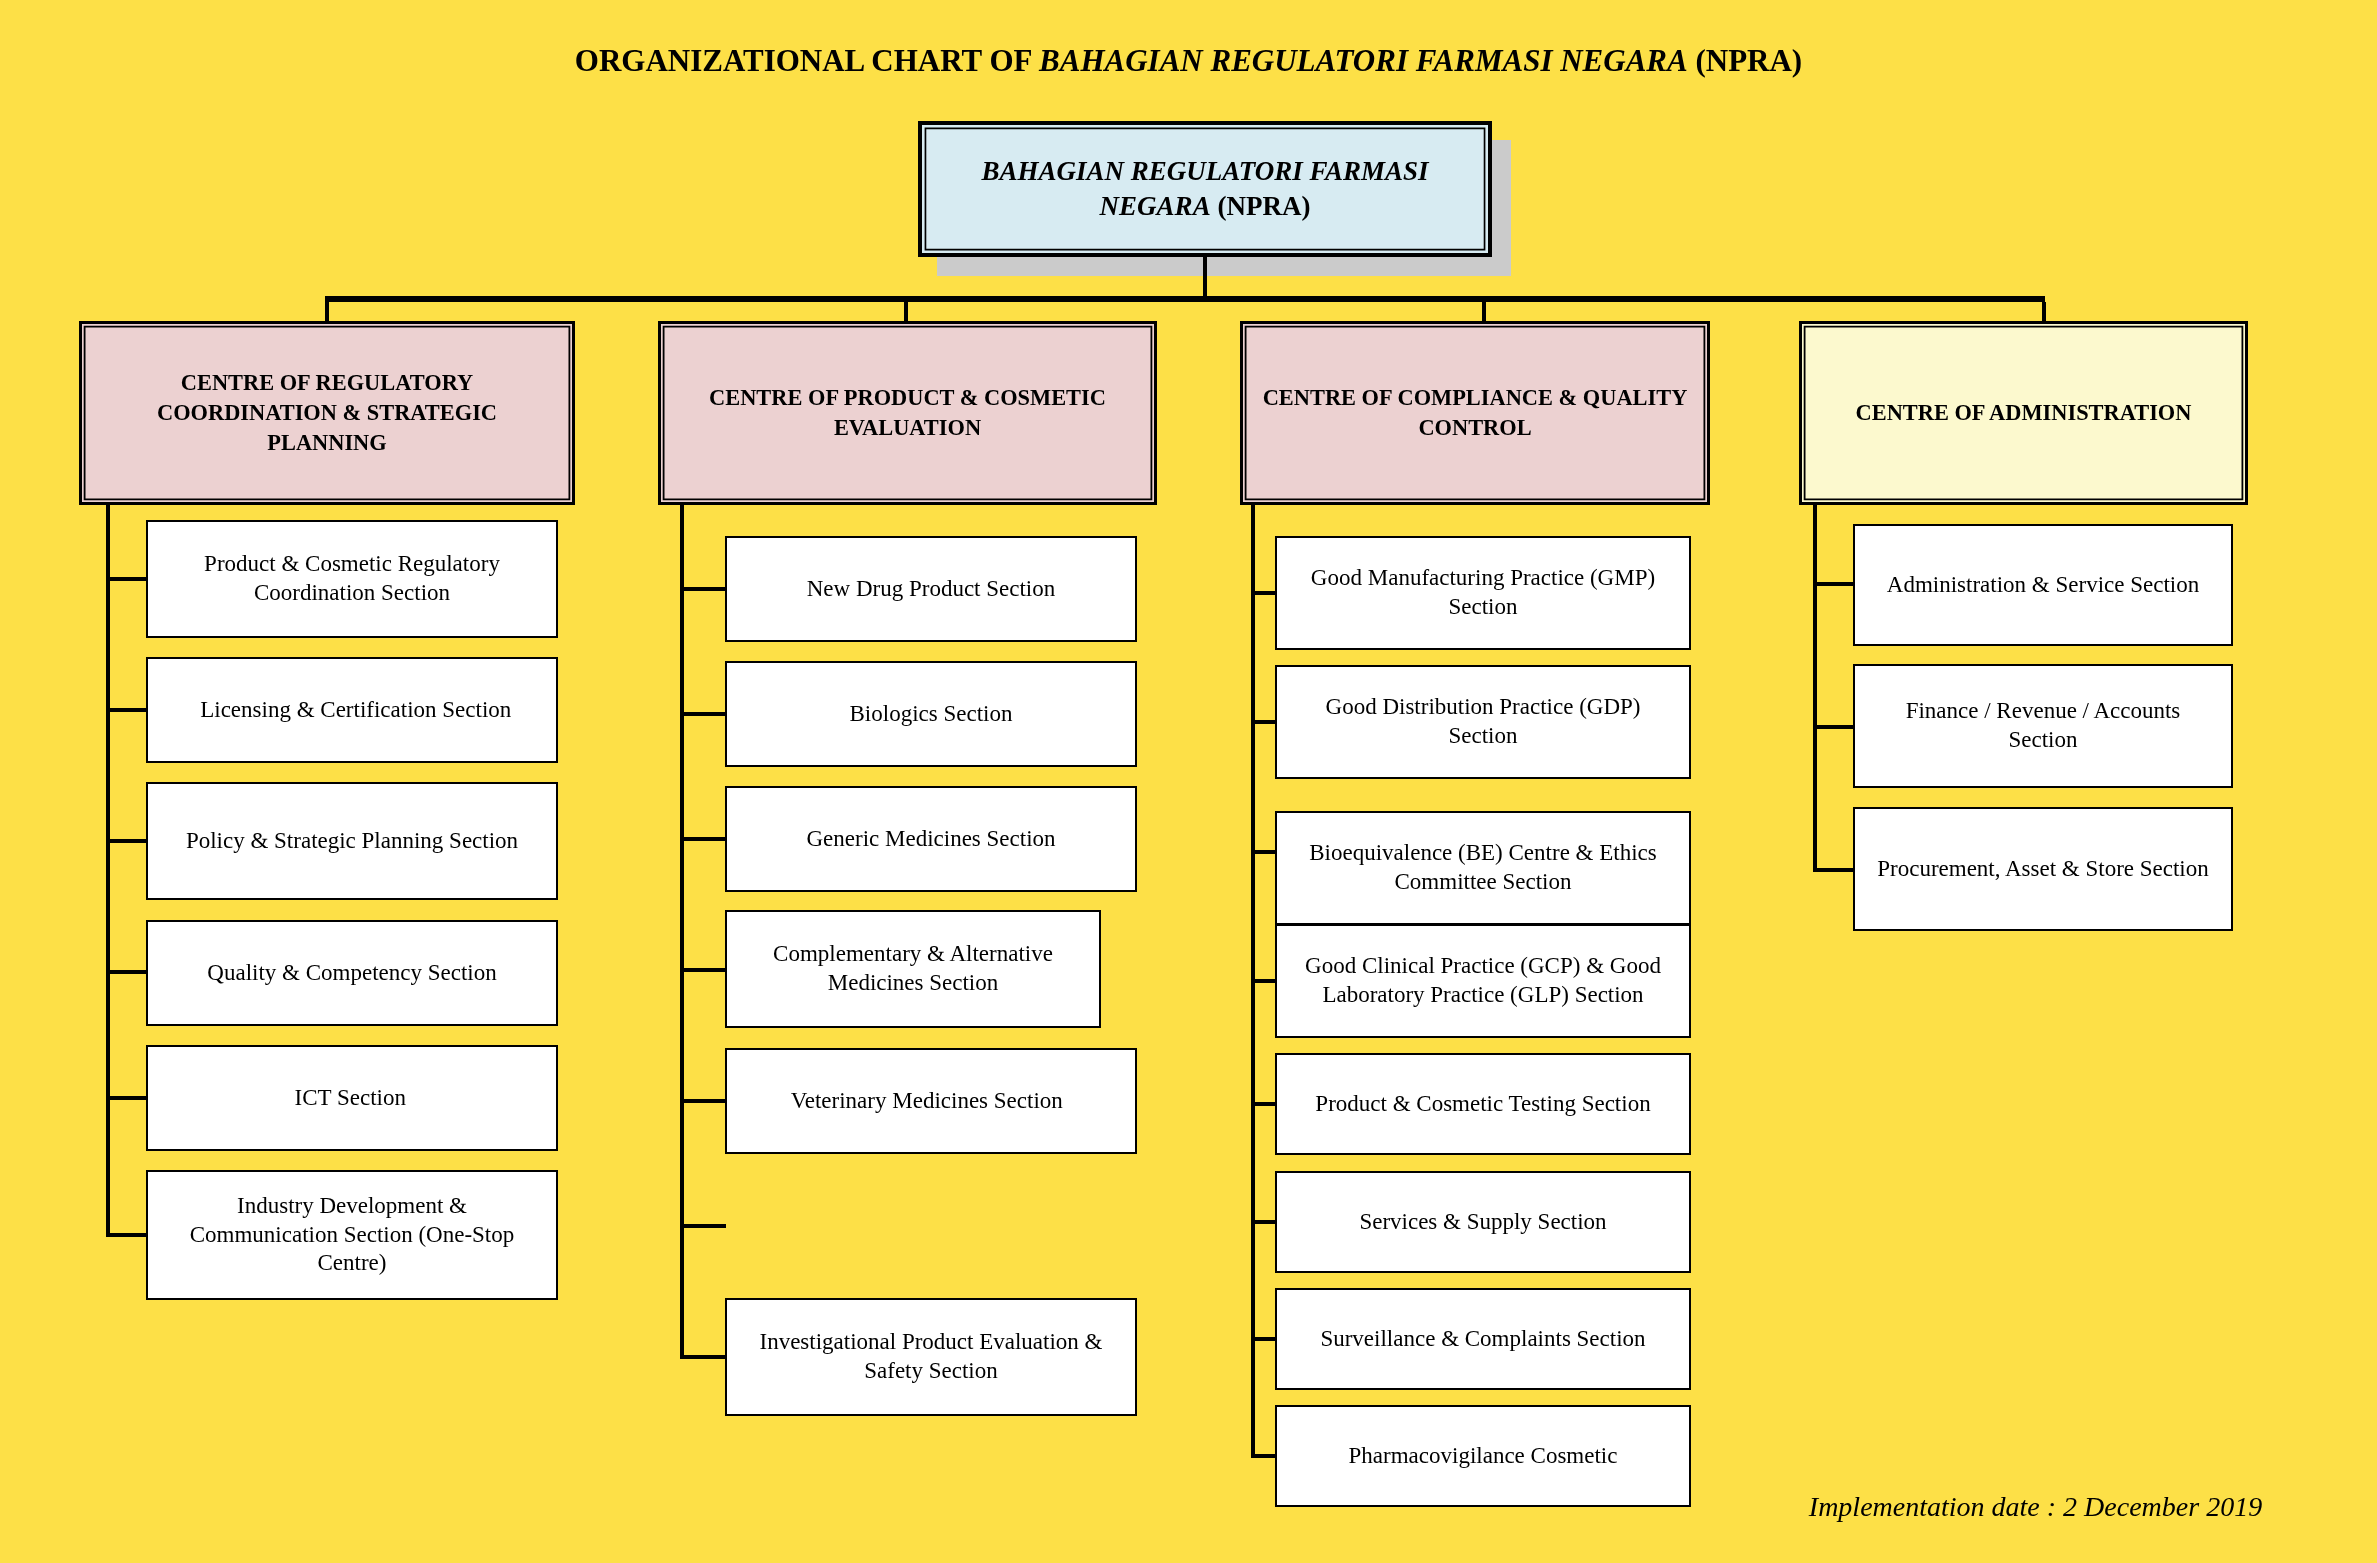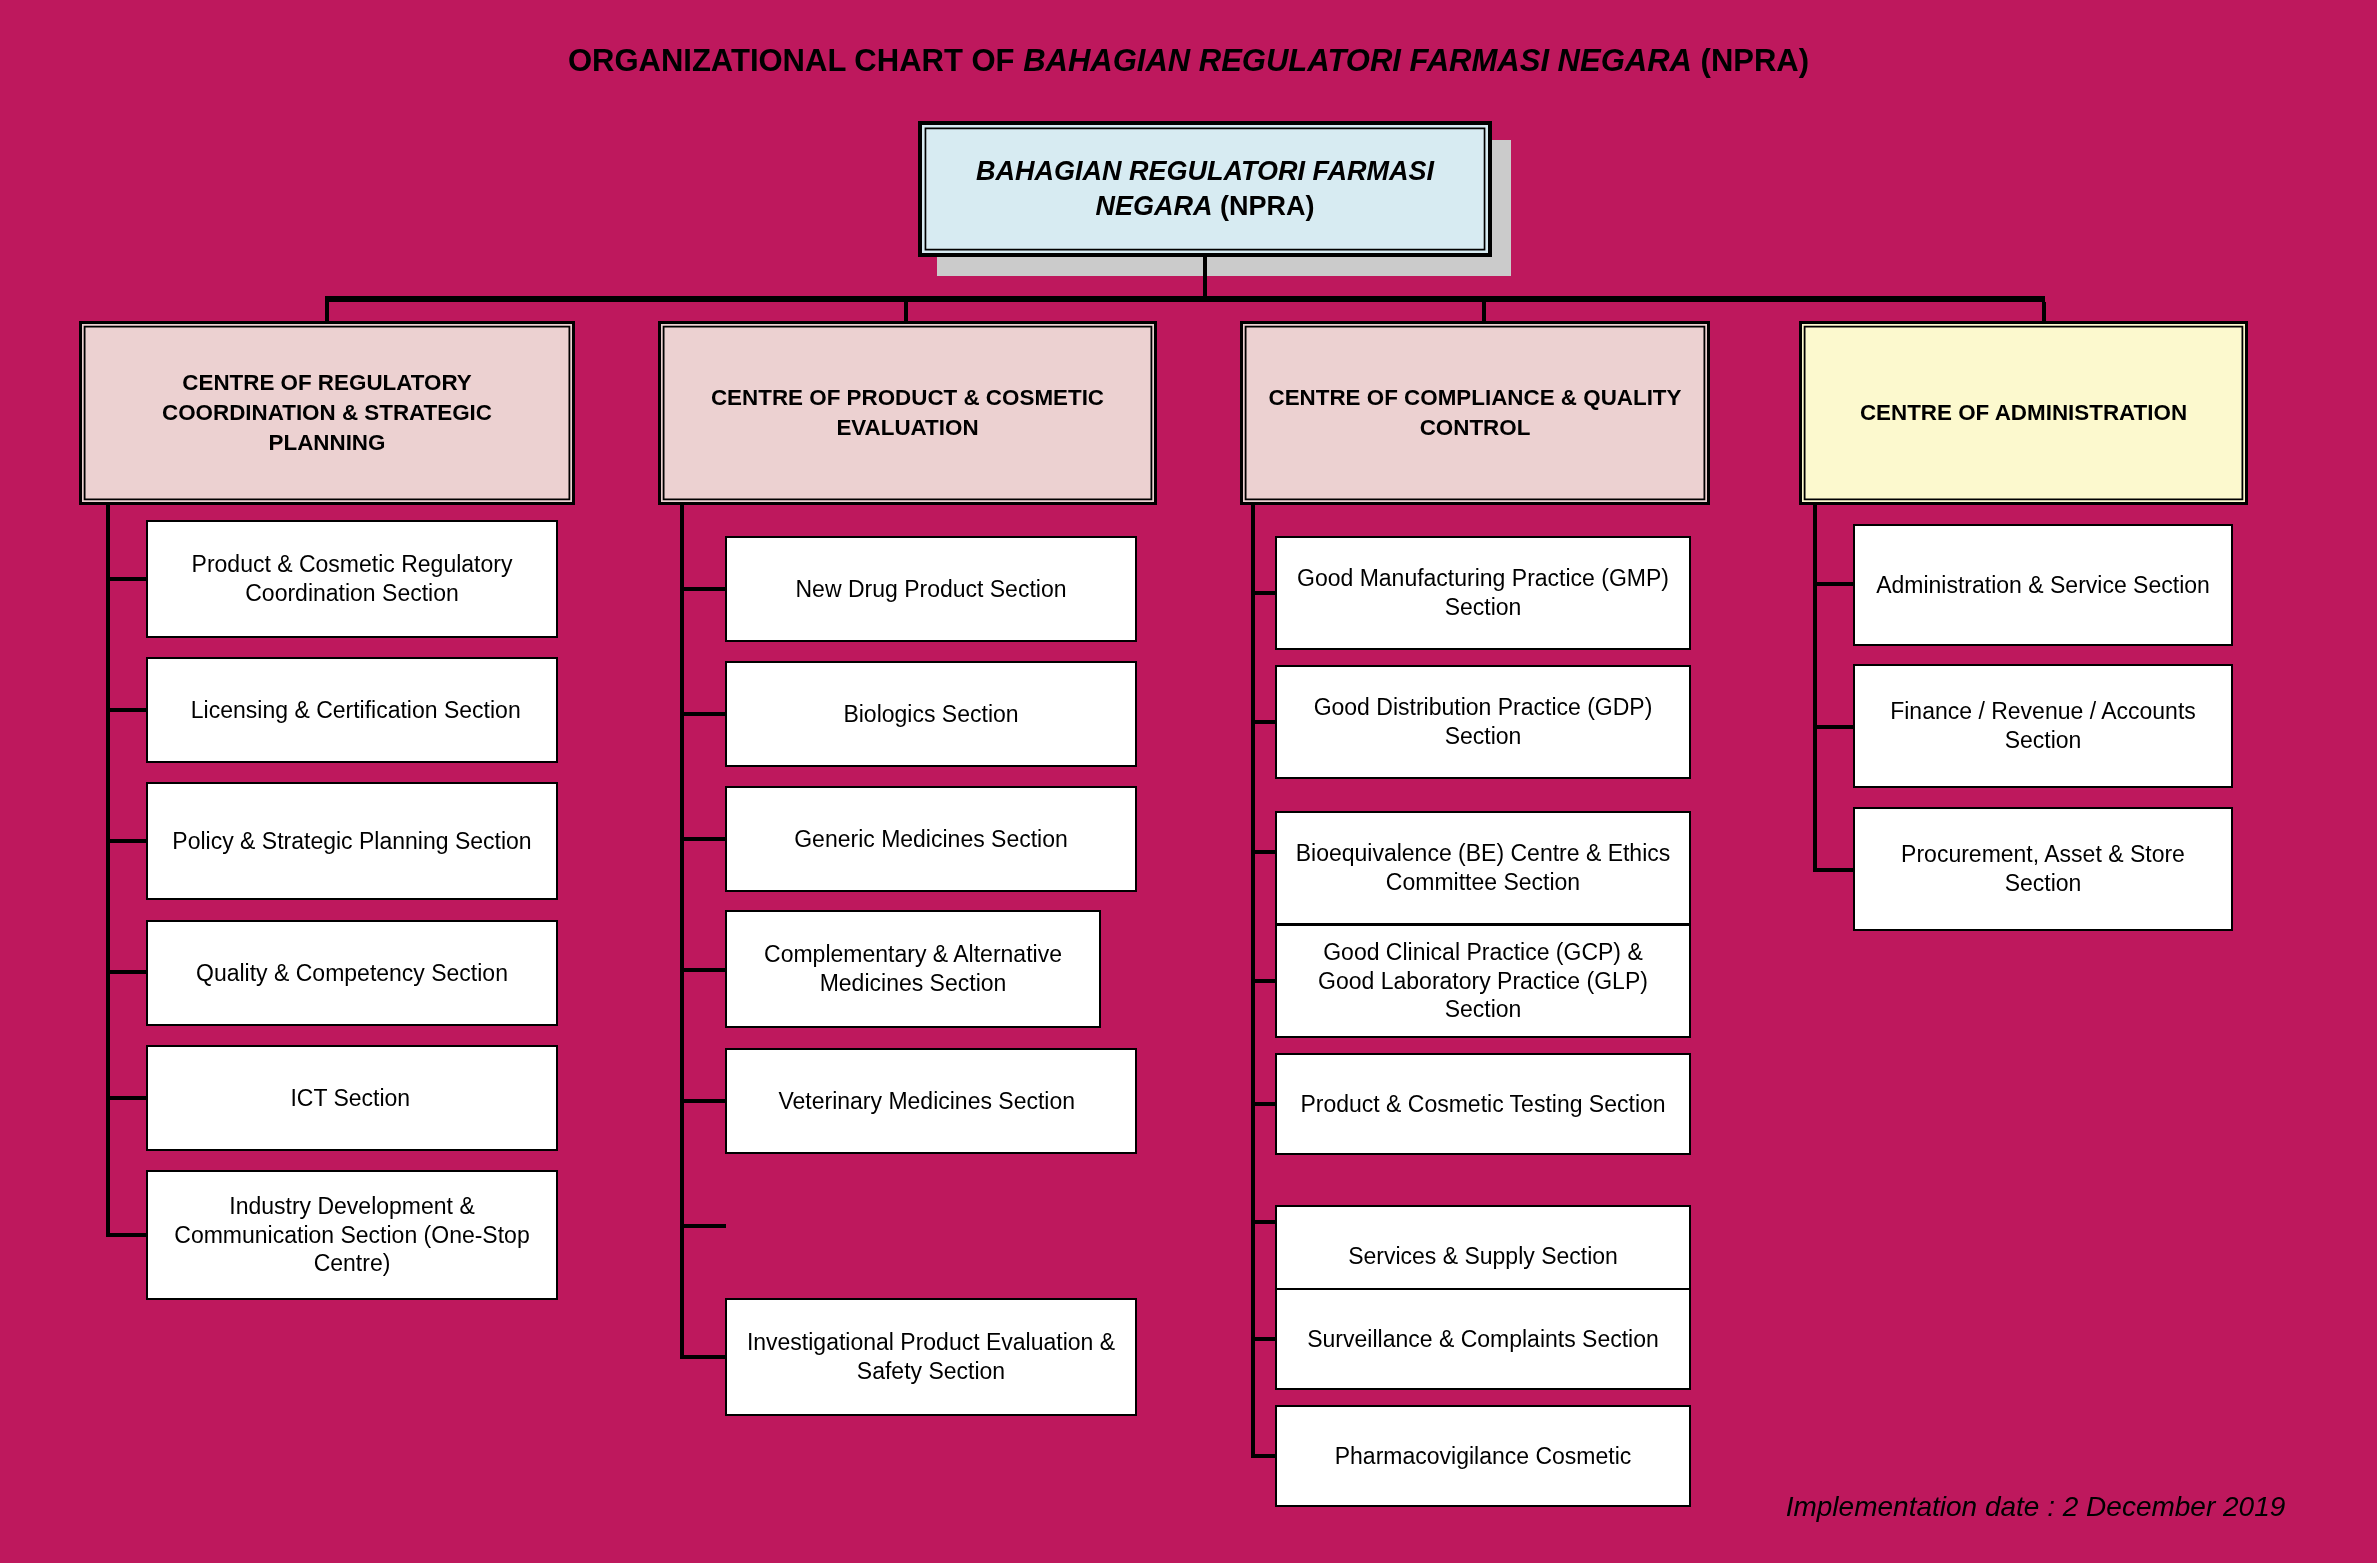--- a/index.html
+++ b/index.html
@@ -1,20 +1,20 @@
 <!DOCTYPE html>
 <html style="font-size:14px"><head>
 <meta charset="utf-8">
 <style>
   html,body{margin:0;padding:0;background:#ffffff;}
   #canvas{
     position:relative;
     width:2377px;height:1563px;
-    background:#be185d;
-    font-family:Liberation Sans, sans-serif;
+    background:#fde047;
+    font-family:Liberation Serif, serif;
     color:#000;
     overflow:hidden;
   }
   .title{
     position:absolute;left:0;top:43px;width:2377px;
     text-align:center;
     font-size:31px;font-weight:bold;
     white-space:nowrap;
   }
   .title .it{font-style:italic;}
@@ -119,21 +119,21 @@
   <div class="hline" style="left:1251px;top:1102px;width:24px;"></div>
   <div class="hline" style="left:1251px;top:1220px;width:24px;"></div>
   <div class="hline" style="left:1251px;top:1337px;width:24px;"></div>
   <div class="hline" style="left:1251px;top:1454px;width:24px;"></div>
 
   <div class="section" style="left:1275px;top:536px;width:416px;height:114px;">Good Manufacturing Practice (GMP) Section</div>
   <div class="section" style="left:1275px;top:665px;width:416px;height:114px;">Good Distribution Practice (GDP) Section</div>
   <div class="section" style="left:1275px;top:795px;width:416px;height:114px;margin-top:16px;">Bioequivalence (BE) Centre &amp; Ethics Committee Section</div>
   <div class="section" style="left:1275px;top:924px;width:416px;height:114px;">Good Clinical Practice (GCP) &amp; Good Laboratory Practice (GLP) Section</div>
   <div class="section" style="left:1275px;top:1053px;width:416px;height:102px;">Product &amp; Cosmetic Testing Section</div>
-  <div class="section" style="left:1275px;top:1171px;width:416px;height:102px;margin-top:34px;">Services &amp; Supply Section</div>
+  <div class="section" style="left:1275px;top:1171px;width:416px;height:102px;">Services &amp; Supply Section</div>
   <div class="section" style="left:1275px;top:1288px;width:416px;height:102px;">Surveillance &amp; Complaints Section</div>
   <div class="section" style="left:1275px;top:1405px;width:416px;height:102px;">Pharmacovigilance Cosmetic</div>
 
   <div class="vline" style="left:1813px;top:503px;height:368px;"></div>
   <div class="hline" style="left:1813px;top:582px;width:40px;"></div>
   <div class="hline" style="left:1813px;top:725px;width:40px;"></div>
   <div class="hline" style="left:1813px;top:868px;width:40px;"></div>
 
   <div class="section" style="left:1853px;top:524px;width:380px;height:122px;">Administration &amp; Service Section</div>
   <div class="section" style="left:1853px;top:664px;width:380px;height:124px;">Finance / Revenue / Accounts Section</div>

